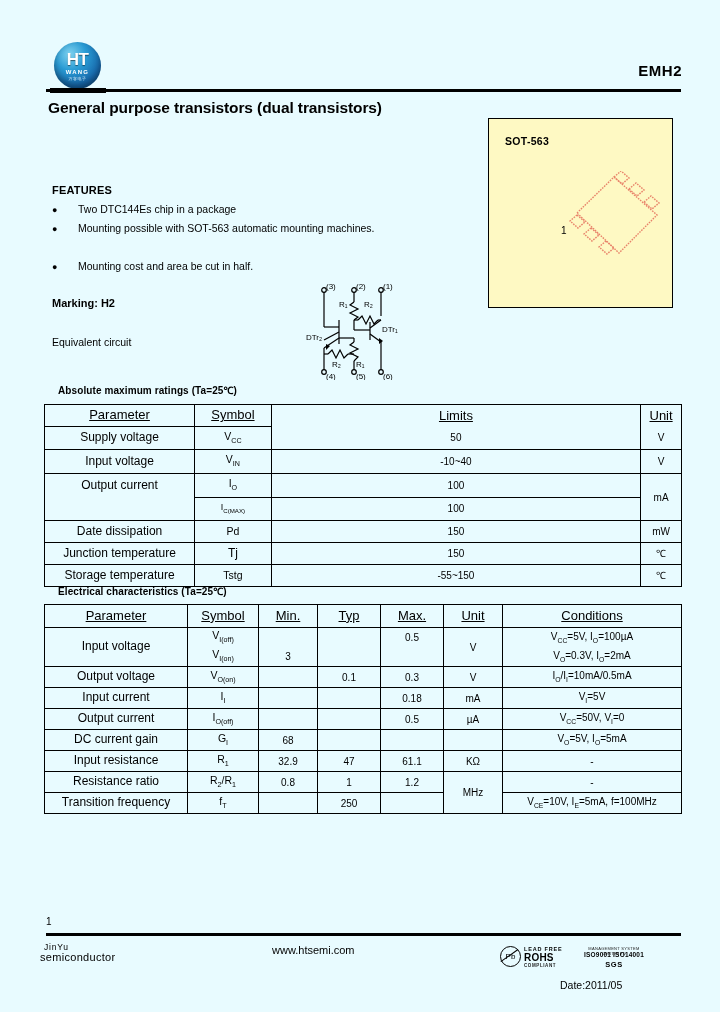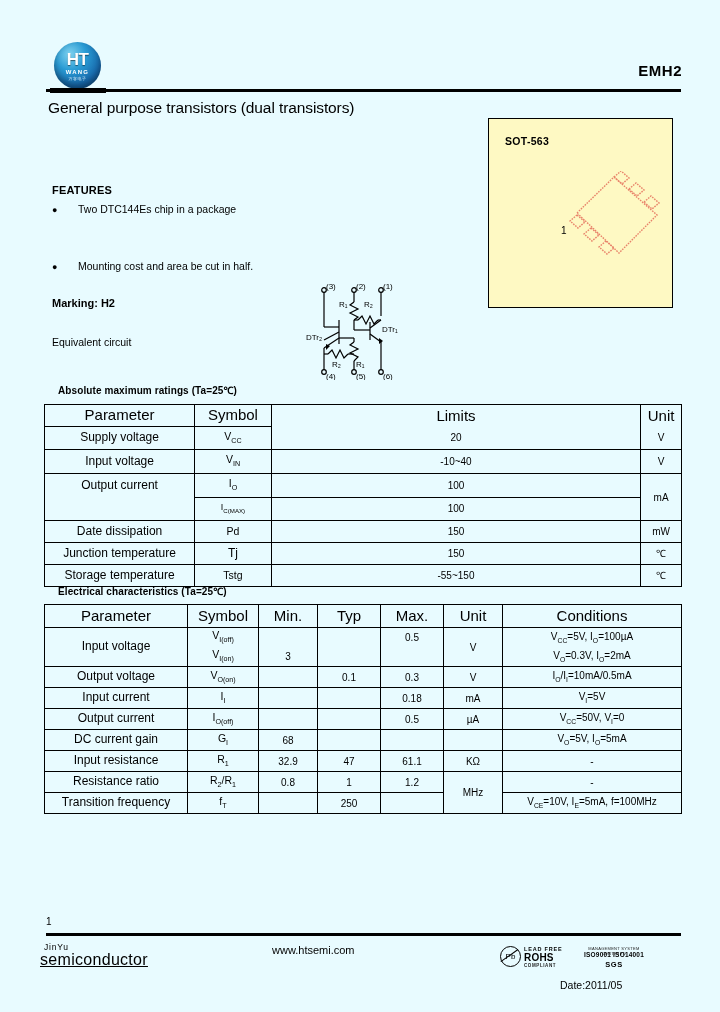--- a/index.html
+++ b/index.html
@@ -87,21 +87,21 @@
     position: absolute;
     left: 46px; top: 89px;
     width: 635px; height: 3px;
     background: #000;
   }
 
   .doc-title {
     position: absolute;
     left: 48px; top: 99px;
     font-size: 15.5px;
-    font-weight: normal;
+    font-weight: bold;
     letter-spacing: -0.1px;
   }
 
   
   .pkg-box {
     position: absolute;
     left: 488px; top: 118px;
     width: 183px; height: 188px;
     border: 1.5px solid #000;
     background: #fef9c3;
@@ -186,21 +186,21 @@
     border: 1px solid #000;
     padding: 0;
     text-align: center;
     vertical-align: middle;
     font-weight: normal;
     line-height: 1.1;
   }
   .tbl-abs { left: 44px; top: 404px; width: 638px; }
   .tbl-ele { left: 44px; top: 604px; width: 638px; }
 
-  .hdr { font-weight: bold; font-size: 15px; }
+  .hdr { font-weight: bold; font-size: 13px; text-decoration: underline; }
   .pname {
     text-align: left;
     padding-left: 8px;
     font-weight: bold;
     font-size: 12px;
     margin-top: 44px;
   }
   sub { font-size: 0.68em; }
   .sym { font-size: 10.5px; margin-top: 40px; }
   .small-sym { font-size: 9px; }
@@ -219,23 +219,22 @@
   }
   .brand-1 {
     position: absolute;
     left: 44px; top: 942px;
     font-size: 8.5px;
     letter-spacing: 0.8px;
   }
   .brand-2 {
     position: absolute;
     left: 40px; top: 951px;
-    font-size: 16px;
+    font-size: 11px;
     letter-spacing: 0.3px;
-    text-decoration: underline;
   }
   .website {
     position: absolute;
     left: 272px; top: 944px;
     font-size: 11px;
   }
   .cert-wrap {
     position: absolute;
     left: 498px; top: 945px;
     width: 170px; height: 30px;
@@ -348,20 +347,23 @@
         <polygon points="22,57 15,63 23,70 30,64"></polygon>
         <polygon points="37,70 30,76 38,83 45,77"></polygon>
       </g>
     </svg>
   </div>
 
   <div class="features-title">FEATURES</div>
 
   <div class="feature-item f0">
     <span class="feature-bullet">●</span><span>Two DTC144Es chip in a package</span>
+  </div>
+  <div class="feature-item f1">
+    <span class="feature-bullet">●</span><span>Mounting possible with SOT-563 automatic mounting machines.</span>
   </div>
   <div class="feature-item f3">
     <span class="feature-bullet">●</span><span>Mounting cost and area be cut in half.</span>
   </div>
 
   <div class="marking">Marking: H2</div>
   <div class="equiv-circuit">Equivalent circuit</div>
 
   <svg class="circuit" width="110" height="98" viewBox="0 0 110 98">
     <g stroke="#000" stroke-width="1.2" fill="none">
@@ -431,21 +433,21 @@
     <tbody>
         <tr>
       <td class="hdr" style="width:150px;height:21px">Parameter</td>
       <td class="hdr" style="width:76px">Symbol</td>
       <td class="hdr" style="width:372px;border-bottom:none">Limits</td>
       <td class="hdr" style="width:40px;border-bottom:none">Unit</td>
     </tr>
     <tr>
       <td class="pname" style="height:22px;border-top:none">Supply voltage</td>
       <td class="sym" style="border-top:none">V<sub>CC</sub></td>
-      <td style="border-top:none">20</td>
+      <td style="border-top:none">50</td>
       <td style="border-top:none">V</td>
     </tr>
     <tr>
       <td class="pname" style="height:23px">Input voltage</td>
       <td class="sym">V<sub>IN</sub></td>
       <td>-10~40</td>
       <td>V</td>
     </tr>
     <tr>
       <td class="pname" style="height:23px;border-bottom:none" rowspan="1">Output current</td>

